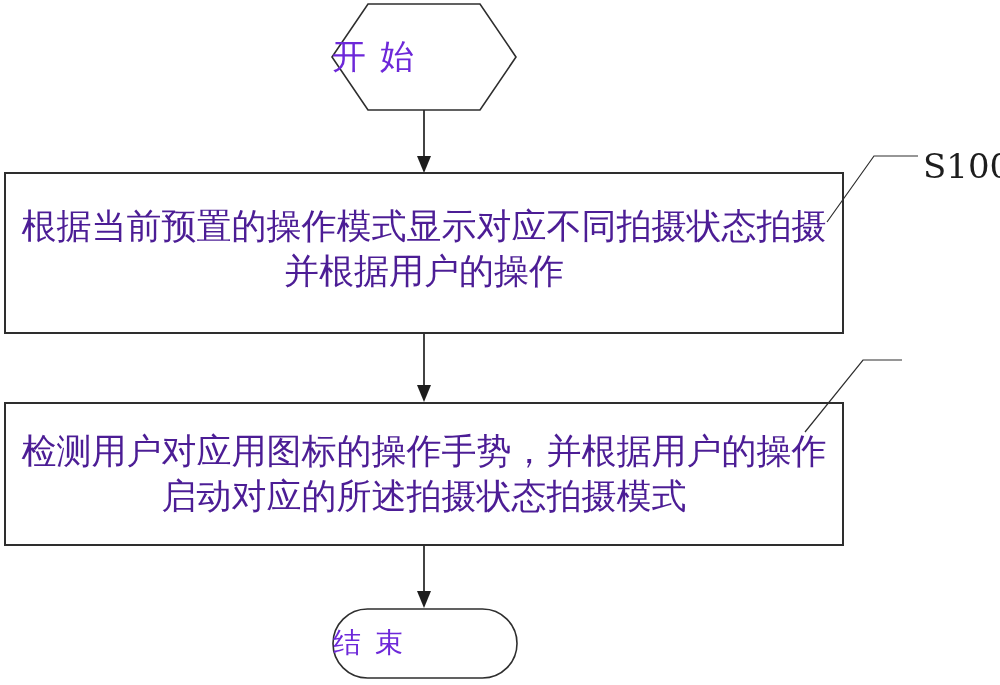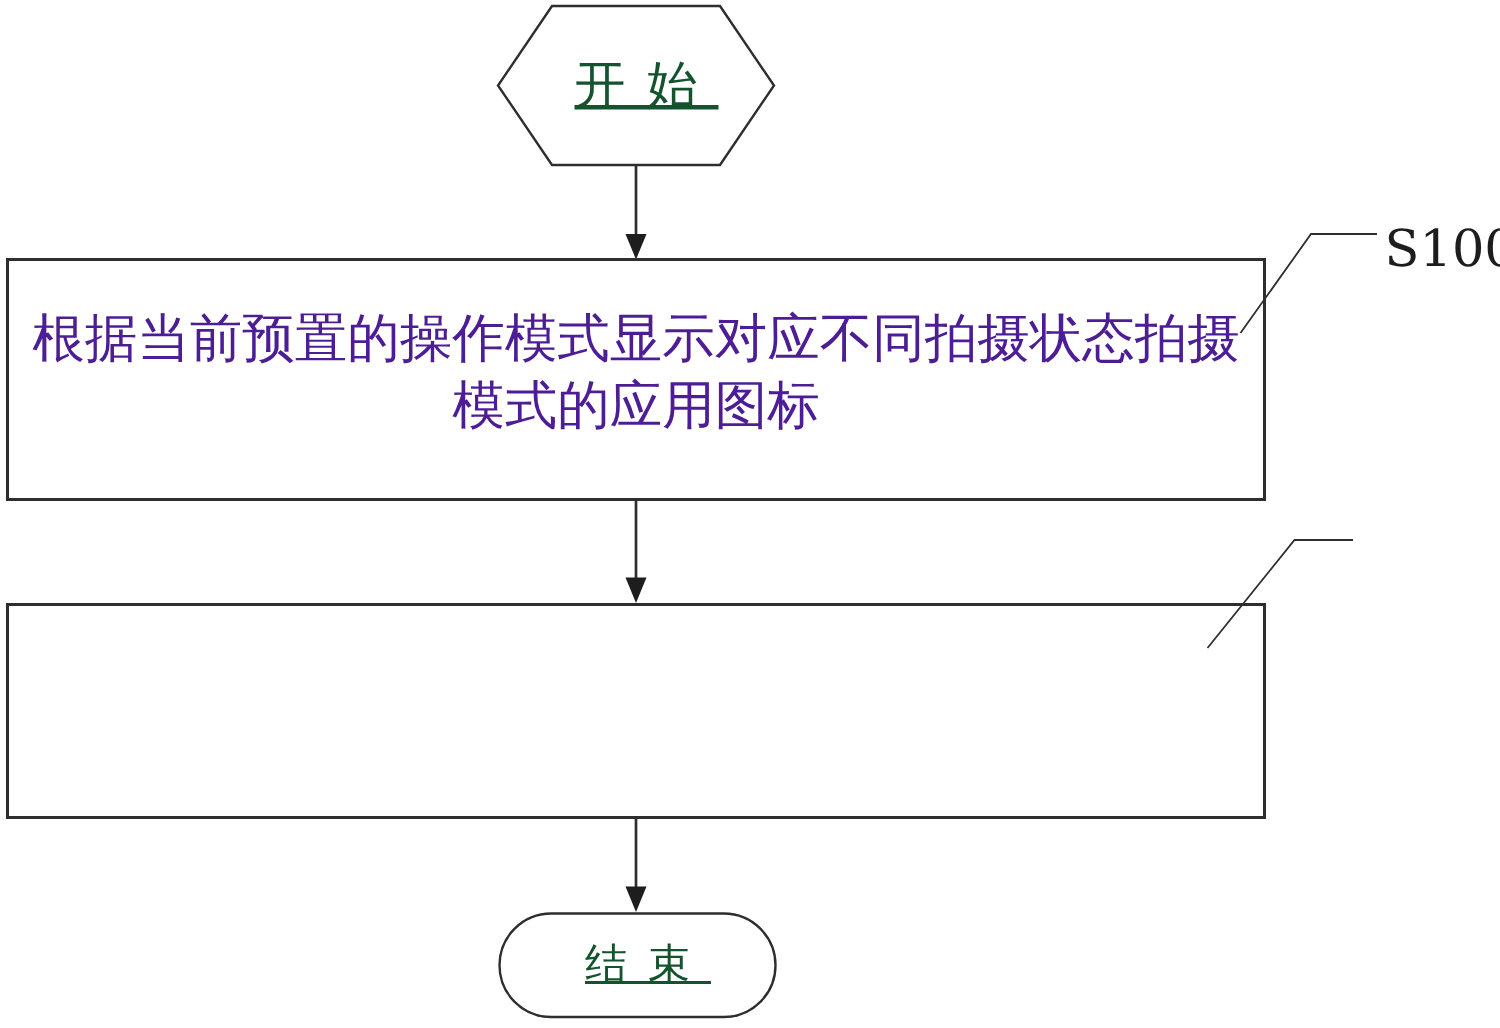--- a/index.html
+++ b/index.html
@@ -20,24 +20,22 @@
     position: absolute;
     left: 0;
     top: 0;
     width: 1000px;
     height: 685px;
   }
   .node-label {
     position: absolute;
     display: flex;
     align-items: center;
-    justify-content: center;
     font-size: 34px;
-    color: #14532d;
-    text-decoration: underline;
+    color: #6d28d9;
   }
   .node-label span {
     letter-spacing: 14px;
     margin-right: -14px;
     white-space: nowrap;
   }
   .step-text {
     position: absolute;
     left: 5px;
     width: 838px;
@@ -83,24 +81,28 @@
 
     <rect x="333" y="609" width="184" height="69" rx="34.5" ry="34.5" fill="#ffffff" stroke="#2e2e2e" stroke-width="1.6"></rect>
   </svg>
 
   <div class="node-label" style="left:332px; top:4px; width:184px; height:106px;">
     <span>开始</span>
   </div>
 
   <div class="step-text" style="top:204px;">
     <div>根据当前预置的操作模式显示对应不同拍摄状态拍摄</div>
-    <div>模式的应用图标</div>
+    <div>并根据用户的操作</div>
   </div>
 
   <div class="ref-label" style="left:923px; top:146px;">S100</div>
 
+  <div class="step-text" style="top:429px;">
+    <div>检测用户对应用图标的操作手势，并根据用户的操作</div>
+    <div>启动对应的所述拍摄状态拍摄模式</div>
+  </div>
 
 
   <div class="node-label" style="left:333px; top:609px; width:184px; height:68px; font-size:28px;">
     <span>结束</span>
   </div>
 
 </div>
 
 </body></html>

